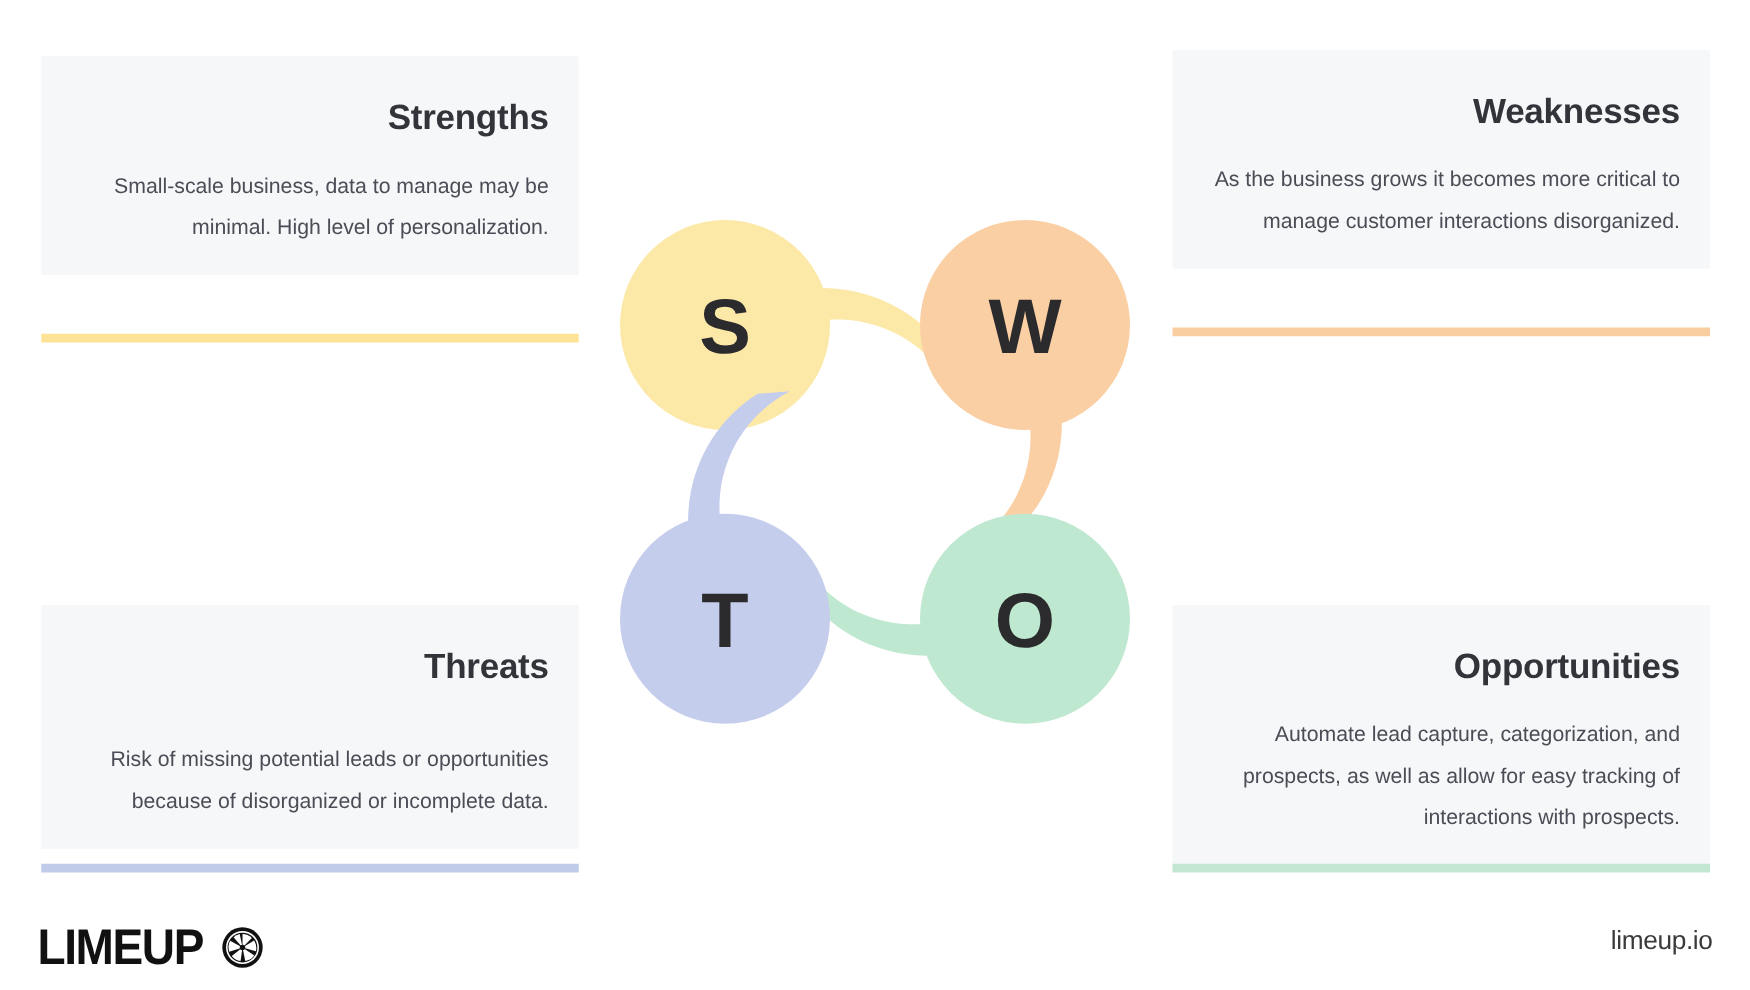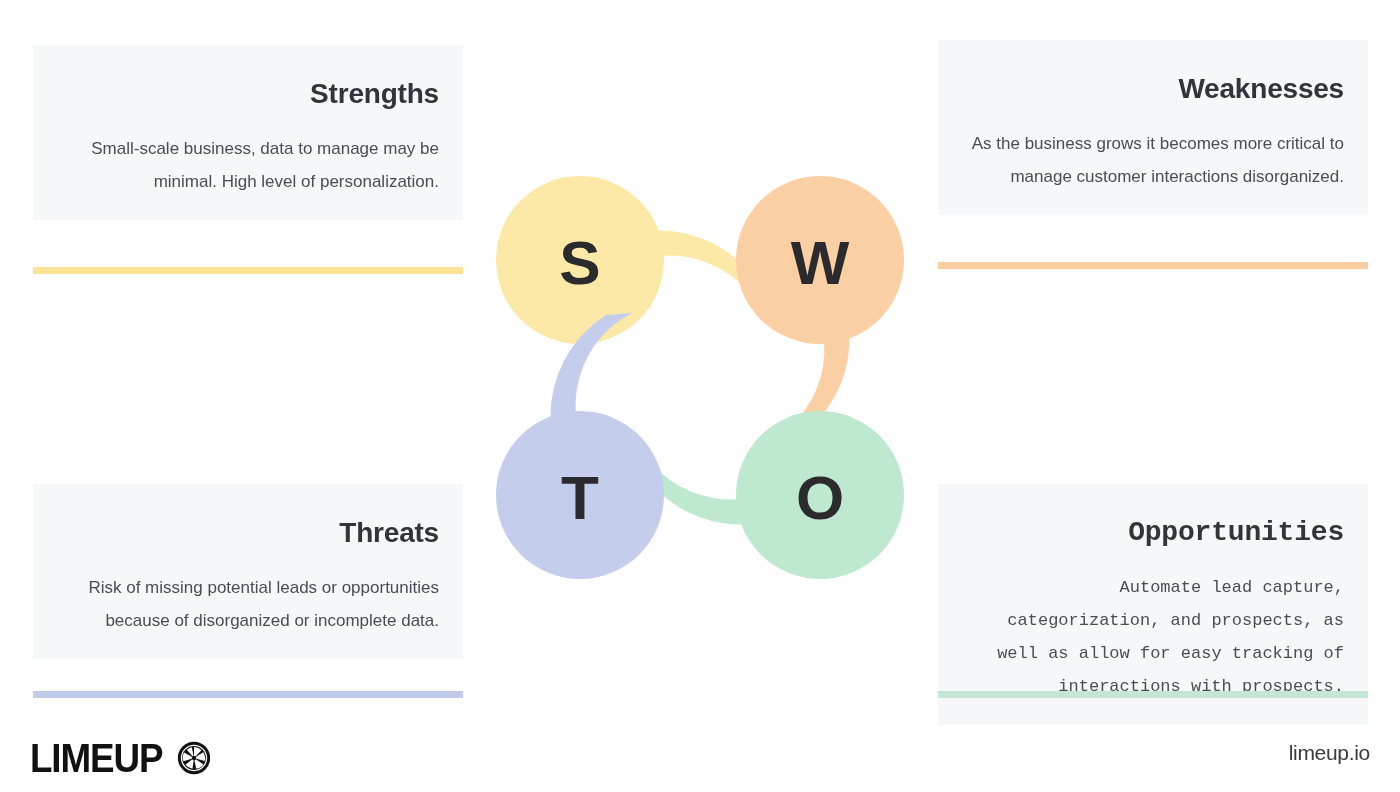--- a/index.html
+++ b/index.html
@@ -27,21 +27,21 @@
     background: #f6f7f9;
     padding: 34px 24px 22px 24px;
     display: flex;
     flex-direction: column;
     text-align: right;
   }
 
   .card-top-left     { left: 33px;  top: 45px;  }
   .card-top-right    { left: 938px; top: 40px;  }
   .card-bottom-left  { left: 33px;  top: 484px; }
-  .card-bottom-right { left: 938px; top: 484px; font-family: Liberation Mono, monospace; }
+  .card-bottom-right { left: 938px; top: 484px; }
 
   .card-title {
     font-size: 28px;
     font-weight: bold;
     color: #32343a;
     letter-spacing: -0.2px;
     line-height: 1.1;
     margin-bottom: 22px;
   }
 
@@ -126,21 +126,21 @@
     <div class="card-body" style="color: rgb(74, 77, 85);">Small-scale business, data to manage may be minimal. High level of personalization.</div>
   </div>
   <div class="accent-bar bar-top-left" style="background: rgb(254, 227, 150);"></div>
 
   <div class="card card-top-right" style="background: rgb(246, 247, 249);">
     <div class="card-title" style="color: rgb(50, 52, 58);">Weaknesses</div>
     <div class="card-body" style="color: rgb(74, 77, 85);">As the business grows it becomes more critical to manage customer interactions disorganized.</div>
   </div>
   <div class="accent-bar bar-top-right" style="background: rgb(248, 205, 160);"></div>
 
-  <div class="card card-bottom-left" style="background: rgb(246, 247, 249);">
+  <div class="card card-bottom-left" style="background: rgb(246, 247, 249); gap: 20px;">
     <div class="card-title" style="color: rgb(50, 52, 58);">Threats</div>
     <div class="card-body" style="color: rgb(74, 77, 85);">Risk of missing potential leads or opportunities because of disorganized or incomplete data.</div>
   </div>
   <div class="accent-bar bar-bottom-left" style="background: rgb(191, 203, 232);"></div>
 
   <div class="card card-bottom-right" style="background: rgb(246, 247, 249);">
     <div class="card-title" style="color: rgb(50, 52, 58);">Opportunities</div>
     <div class="card-body" style="color: rgb(74, 77, 85);">Automate lead capture, categorization, and prospects, as well as allow for easy tracking of interactions with prospects.</div>
   </div>
   <div class="accent-bar bar-bottom-right" style="background: rgb(196, 231, 212);"></div>

